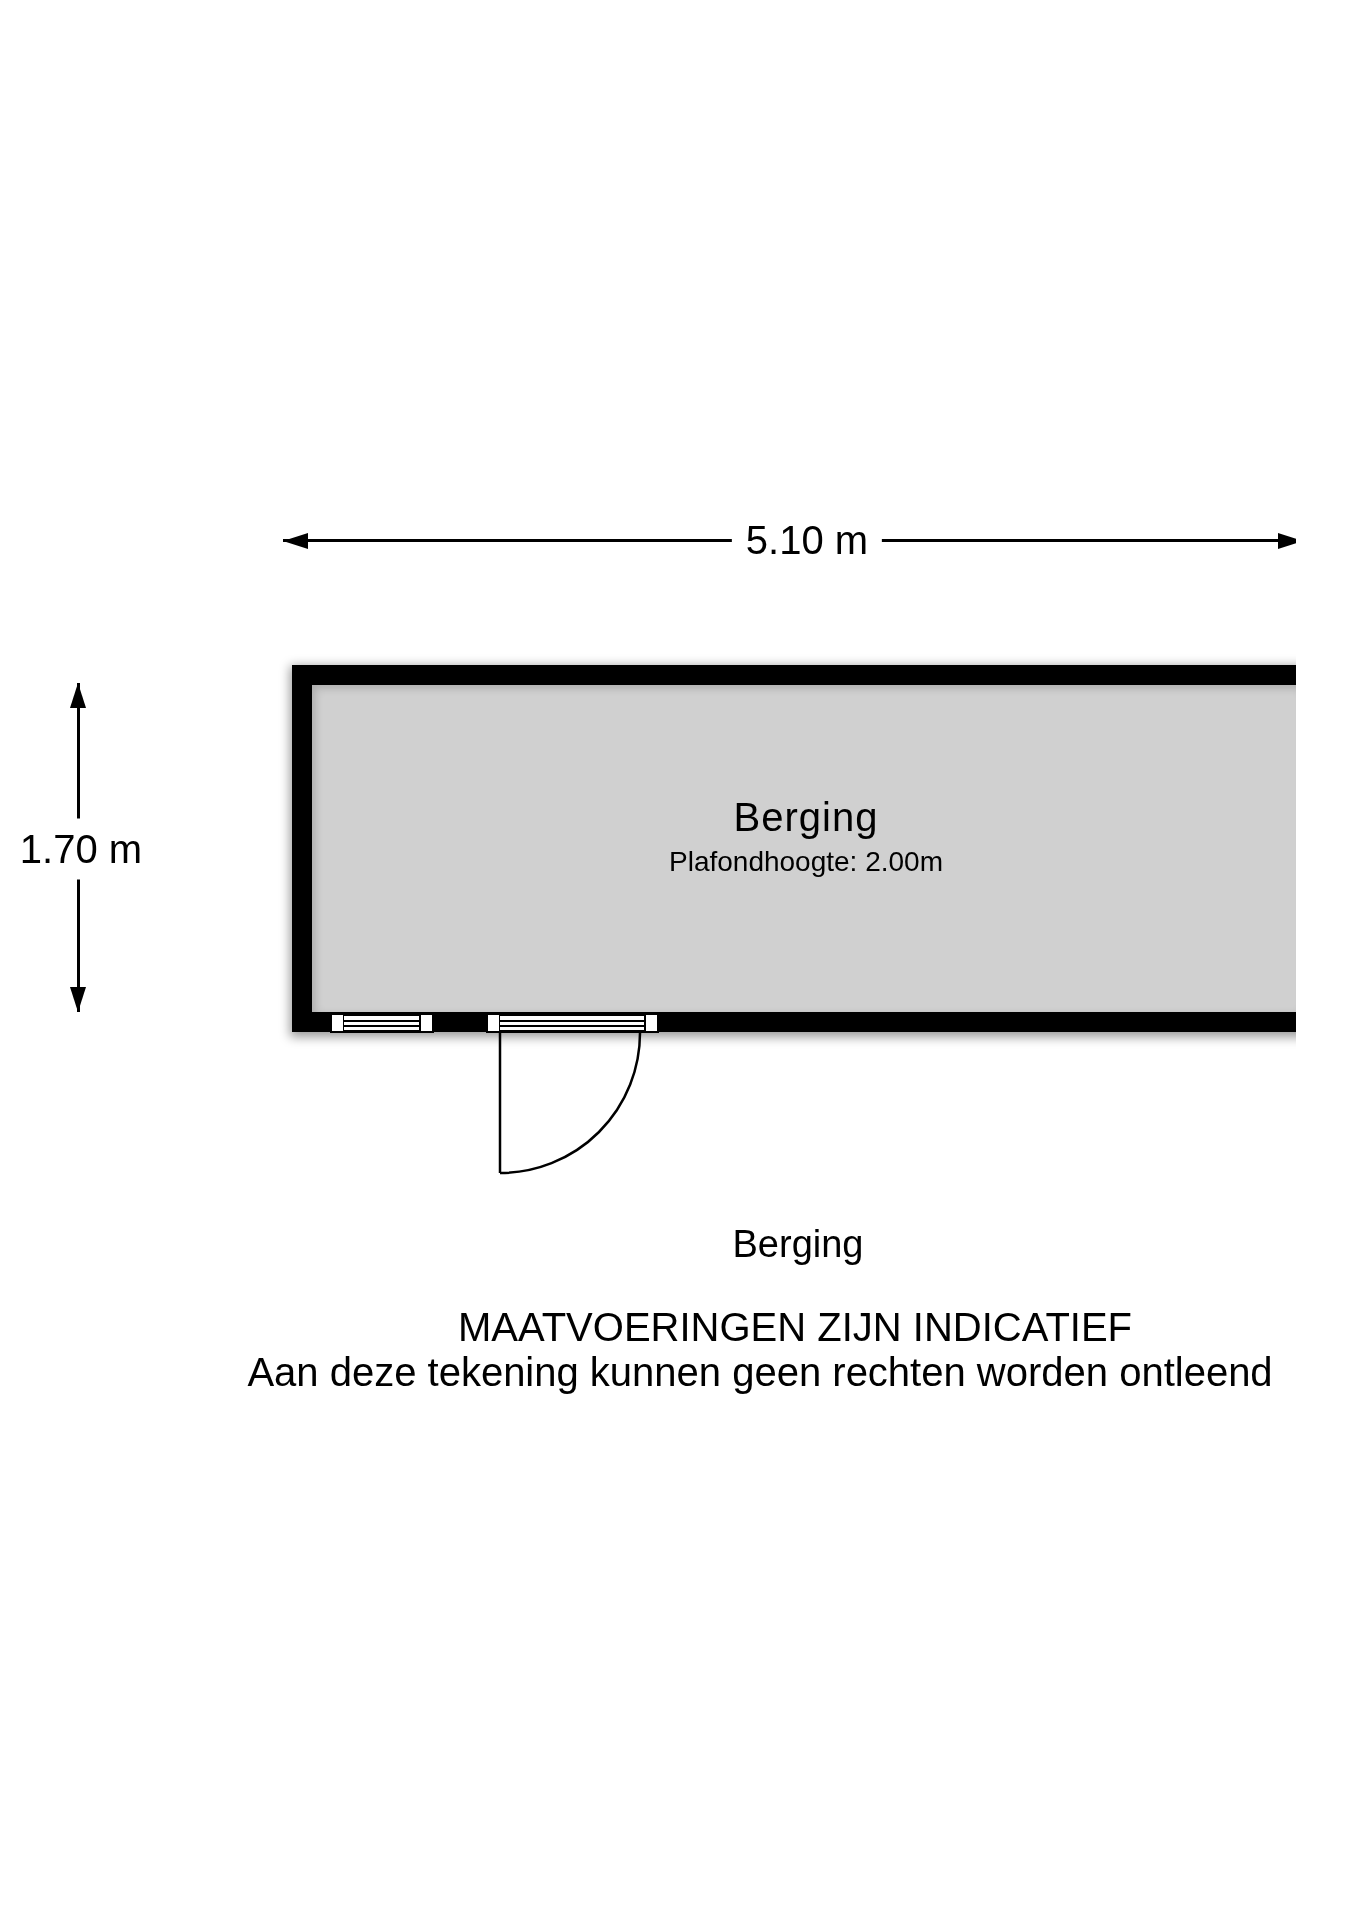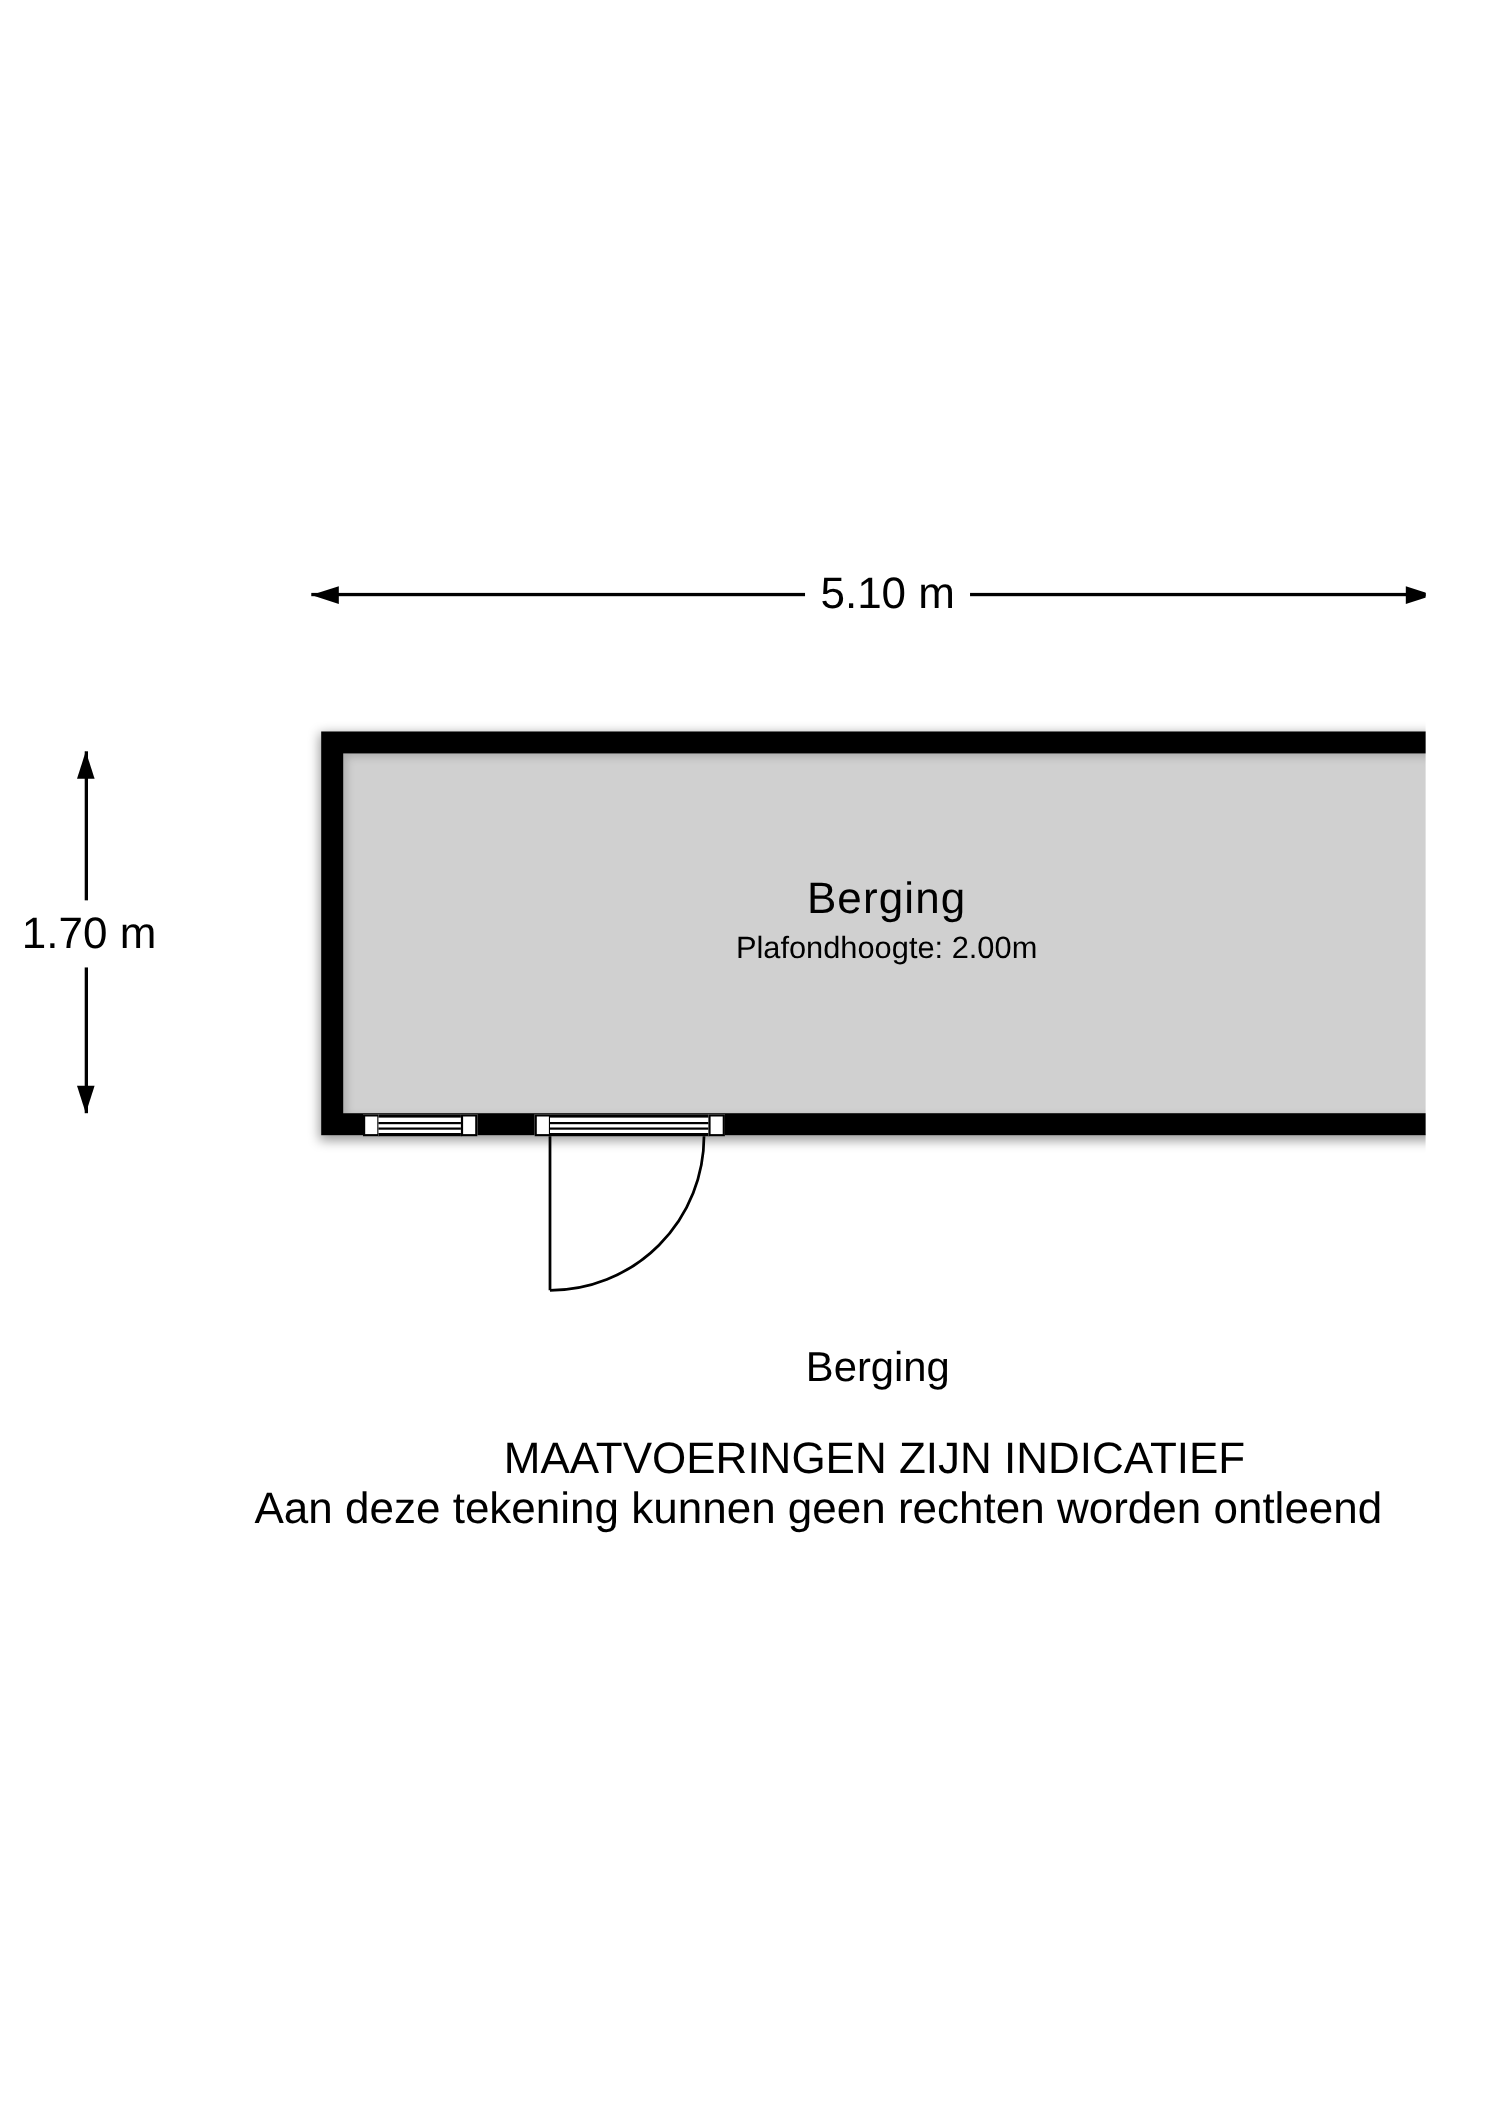--- a/index.html
+++ b/index.html
@@ -155,21 +155,21 @@
   }
   .disclaimer-1 {
     position: absolute;
     left: 795px; top: 1327px;
     transform: translate(-50%, -50%);
     font-size: 40px;
     white-space: nowrap;
   }
   .disclaimer-2 {
     position: absolute;
-    left: 744px; top: 1372px;
+    left: 760px; top: 1372px;
     transform: translate(-50%, -50%);
     font-size: 40px;
     white-space: nowrap;
   }
 </style>
 </head>
 <body>
 
 <div class="canvas">
 

